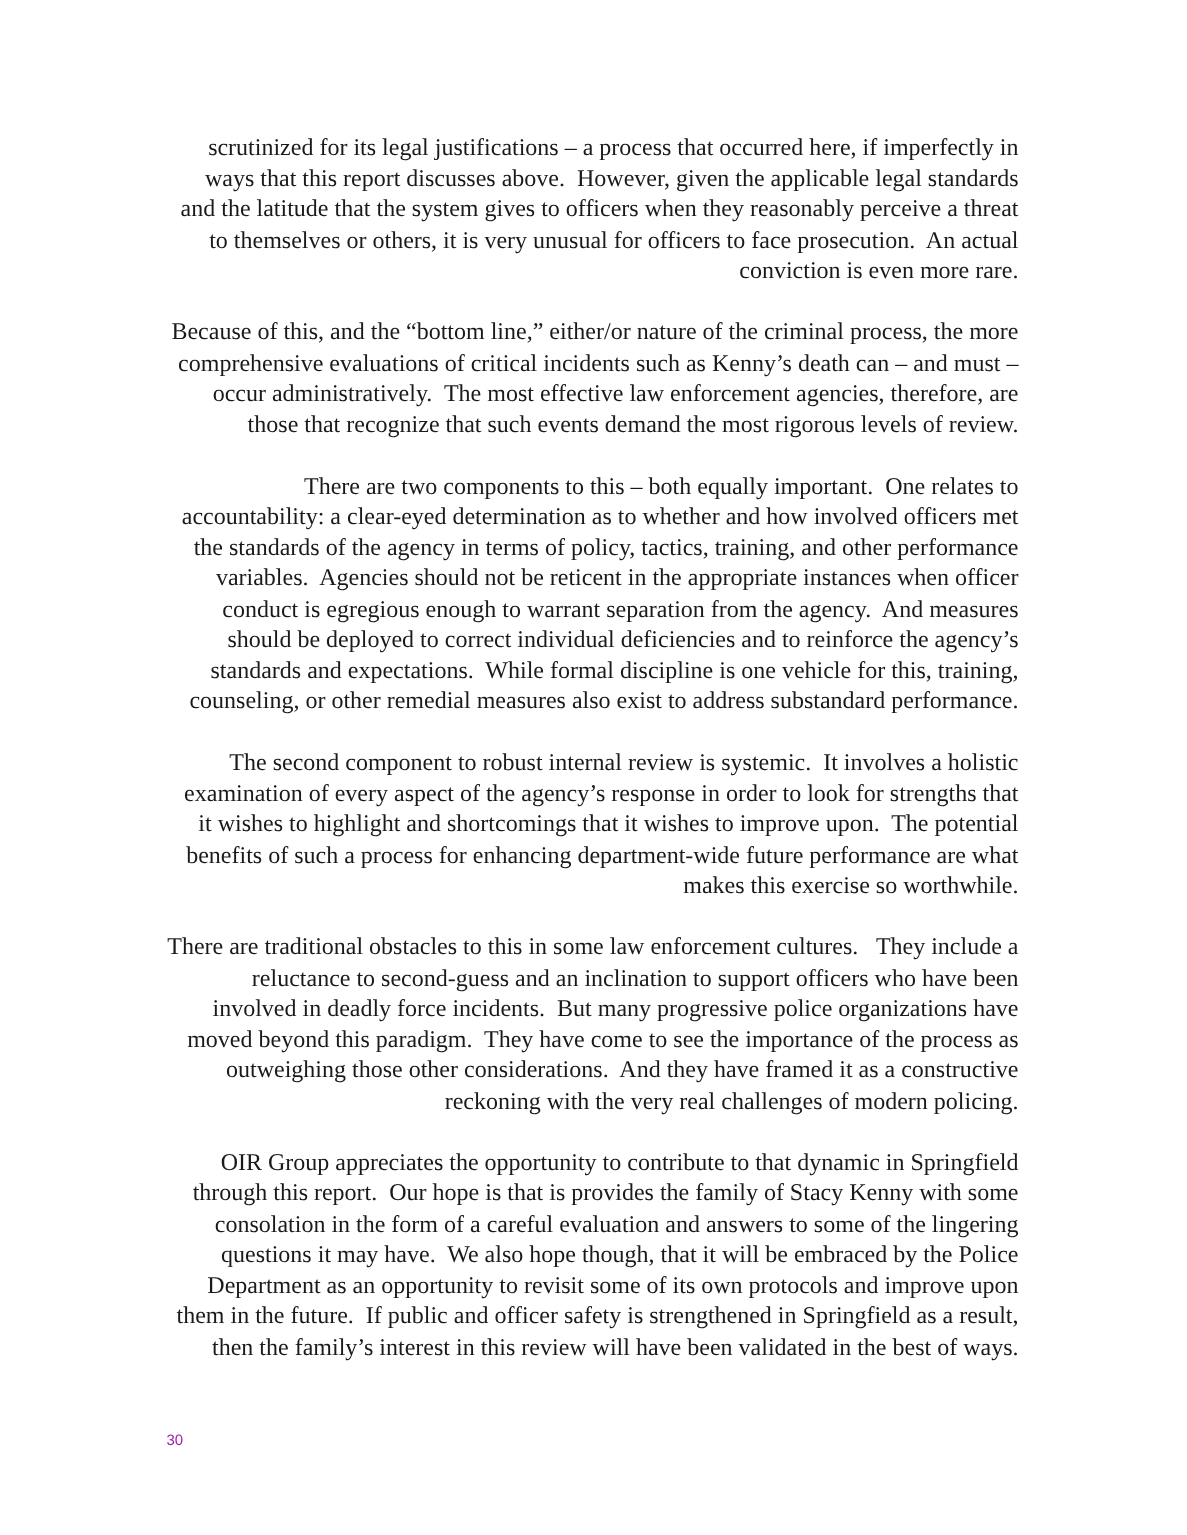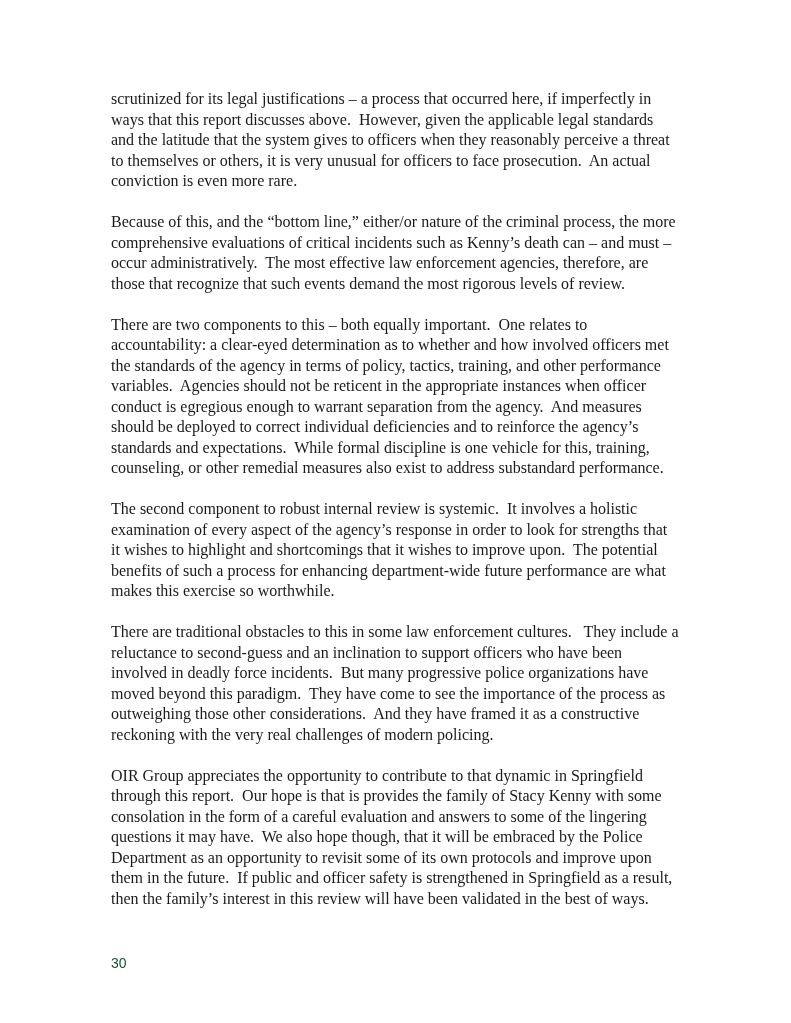--- a/index.html
+++ b/index.html
@@ -20,29 +20,29 @@
     top: 89px;
     width: 568px;
     font-family: "Liberation Serif", serif;
     font-size: 16px;
     line-height: 20.5px;
     color: #1a1a1a;
   }
   .content p {
     margin: 0 0 20.5px 0;
     white-space: pre-wrap;
-    text-align: left;
+    text-align: right;
   }
   .page-number {
     position: absolute;
     left: 111px;
     top: 955px;
     font-family: "Liberation Sans", sans-serif;
-    font-size: 14px;
-    color: #14532d;
+    font-size: 10px;
+    color: #a21caf;
   }
 </style>
 </head>
 <body>
 
 <div class="page">
   <div class="content">
     <p>scrutinized for its legal justifications – a process that occurred here, if imperfectly in ways that this report discusses above.  However, given the applicable legal standards and the latitude that the system gives to officers when they reasonably perceive a threat to themselves or others, it is very unusual for officers to face prosecution.  An actual conviction is even more rare.</p>
     <p>Because of this, and the “bottom line,” either/or nature of the criminal process, the more comprehensive evaluations of critical incidents such as Kenny’s death can – and must – occur administratively.  The most effective law enforcement agencies, therefore, are those that recognize that such events demand the most rigorous levels of review.</p>
     <p>There are two components to this – both equally important.  One relates to accountability: a clear-eyed determination as to whether and how involved officers met the standards of the agency in terms of policy, tactics, training, and other performance variables.  Agencies should not be reticent in the appropriate instances when officer conduct is egregious enough to warrant separation from the agency.  And measures should be deployed to correct individual deficiencies and to reinforce the agency’s standards and expectations.  While formal discipline is one vehicle for this, training, counseling, or other remedial measures also exist to address substandard performance.</p>

